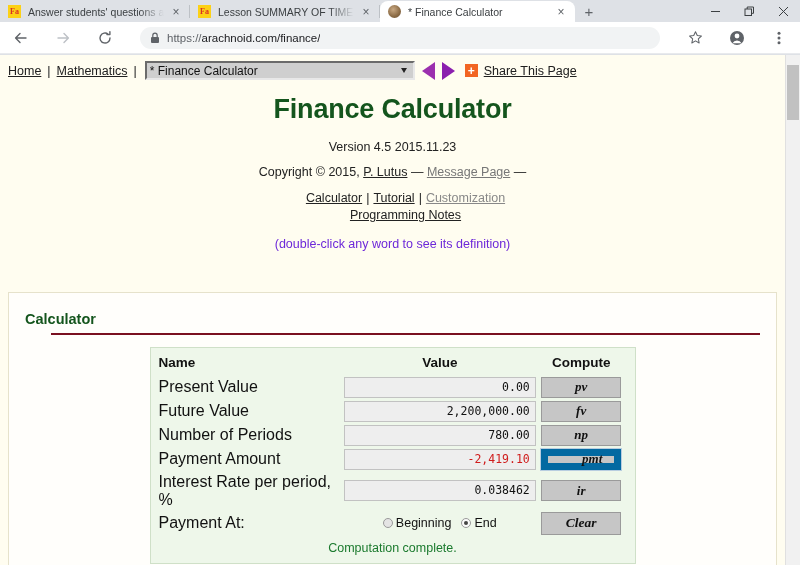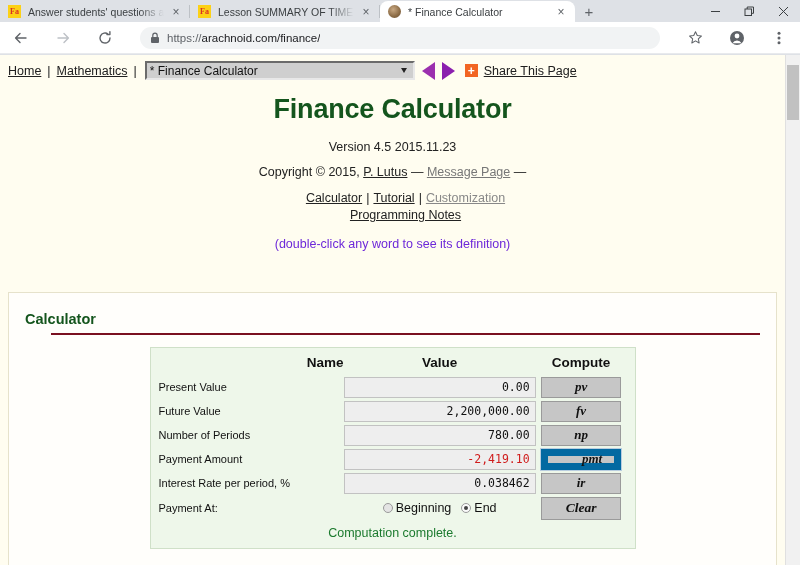--- a/index.html
+++ b/index.html
@@ -185,25 +185,25 @@
     width: 486px; margin: 12px auto 0 auto;
     background:#eef7ea;
     border:1px solid #cfe0c8;
     padding: 6px 8px 8px 8px;
   }
   table.calc { width:100%; border-collapse: collapse; }
   table.calc th {
     font-size: 13.5px; font-weight:bold; color:#111;
     padding: 1px 0 5px 0;
   }
-  table.calc th.c-name { width: 200px; text-align:right; }
+  table.calc th.c-name { width: 200px; text-align:left; }
   table.calc th.c-value { text-align:center; }
   table.calc th.c-compute { width: 92px; text-align:center; }
   table.calc td { padding: 1.5px 0; vertical-align: middle; }
-  td.lbl { font-size: 11px; color:#111; padding-left: 12px; }
+  td.lbl { font-size: 16px; color:#111; padding-left: 12px; }
   .field {
     width: 192px; height: 21px;
     background:#eeeeee;
     border:1px solid #c2c2c2;
     font-family:"DejaVu Sans Mono", monospace;
     font-size: 11.5px; color:#111;
     text-align:right;
     line-height: 19px;
     padding-right: 5px;
     overflow:hidden; white-space:nowrap;

